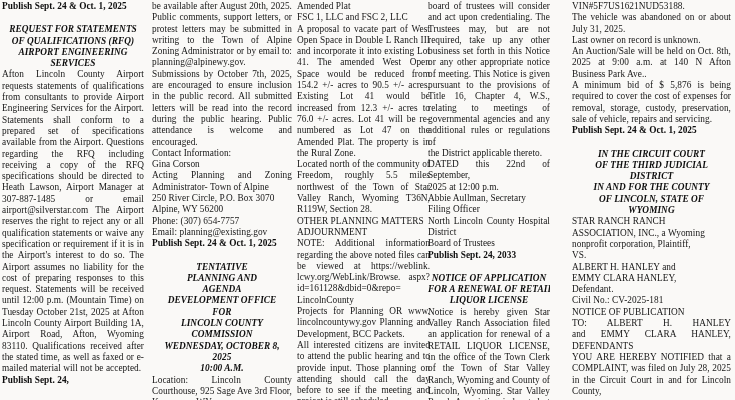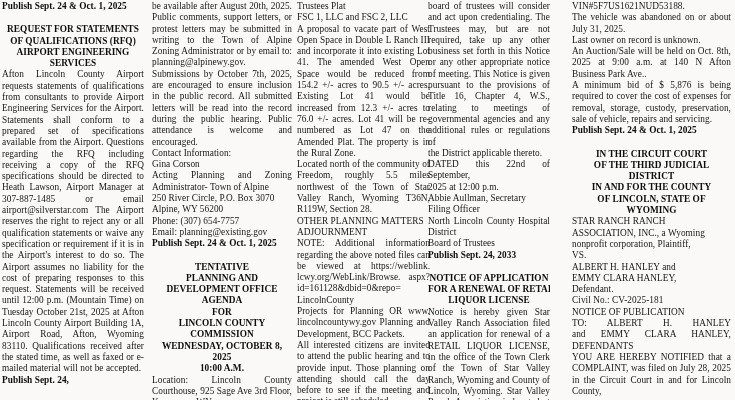--- a/index.html
+++ b/index.html
@@ -28,21 +28,21 @@
     letter-spacing: 0.05px;
   }
   .col1 { left: 2px;   width: 142px; }
   .col2 { left: 152px; width: 140px; }
   .col3 { left: 297px; width: 133px; }
   .col4 { left: 428px; width: 122px; }
   .col5 { left: 572px; width: 159px; }
 
   .publish { font-weight: bold; color: #0d0d0d; }
   .heading { font-weight: bold; text-align: center; color: #0d0d0d; }
-  .heading div { white-space: nowrap; }
+  .heading div { white-space: nowrap; font-style: italic; }
   .para { text-align: justify; overflow-wrap: break-word; }
   .para.cut { text-align-last: justify; }
   .jline { text-align: justify; text-align-last: justify; }
   .plain { text-align: left; }
   .gap { height: 12px; }
 </style>
 </head>
 <body>
 
 <div class="page" id="page">
@@ -65,33 +65,33 @@
       <div class="para">Acting Planning and Zoning Administrator- Town of Alpine</div>
       <div class="plain">250 River Circle, P.O. Box 3070</div>
       <div class="plain">Alpine, WY 56200</div>
       <div class="plain">Phone: (307) 654-7757</div>
       <div class="plain">Email: planning@existing.gov</div>
       <div class="publish">Publish Sept. 24 &amp; Oct. 1, 2025</div>
       <div class="gap"></div>
       <div class="heading">
         <div>TENTATIVE</div>
         <div>PLANNING AND</div>
+        <div>AGENDA</div>
         <div>DEVELOPMENT OFFICE</div>
-        <div>AGENDA</div>
         <div>FOR</div>
         <div>LINCOLN COUNTY</div>
         <div>COMMISSION</div>
         <div>WEDNESDAY, OCTOBER 8,</div>
         <div>2025</div>
         <div>10:00 A.M.</div>
       </div>
       <div class="para">Location: Lincoln County Courthouse, 925 Sage Ave 3rd Floor, Kemmerer, WY</div>
     </div>
     <div class="col col3">
-      <div class="plain">Trustees Plat</div>
+      <div class="plain">Amended Plat</div>
       <div class="plain">FSC 1, LLC and FSC 2, LLC</div>
       <div class="para">A proposal to vacate part of West Open Space in Double L Ranch III and incorporate it into existing Lot 41. The amended West Open Space would be reduced from 154.2 +/- acres to 90.5 +/- acres. Existing Lot 41 would be increased from 12.3 +/- acres to 76.0 +/- acres. Lot 41 will be re-numbered as Lot 47 on the Amended Plat. The property is in the Rural Zone.</div>
       <div class="para">Located north of the community of Freedom, roughly 5.5 miles northwest of the Town of Star Valley Ranch, Wyoming T36N, R119W, Section 28.</div>
       <div class="plain">OTHER PLANNING MATTERS</div>
       <div class="plain">ADJOURNMENT</div>
       <div class="para">NOTE: Additional information regarding the above noted files can be viewed at https://weblink. lcwy.org/WebLink/Browse. aspx?id=161128&amp;dbid=0&amp;repo= LincolnCounty</div>
       <div class="para">Projects for Planning OR www. lincolncountywy.gov Planning and Development, BCC Packets.</div>
       <div class="para">All interested citizens are invited to attend the public hearing and to provide input. Those planning on attending should call the day before to see if the meeting and project is still scheduled.</div>
     </div>
     <div class="col col4">

